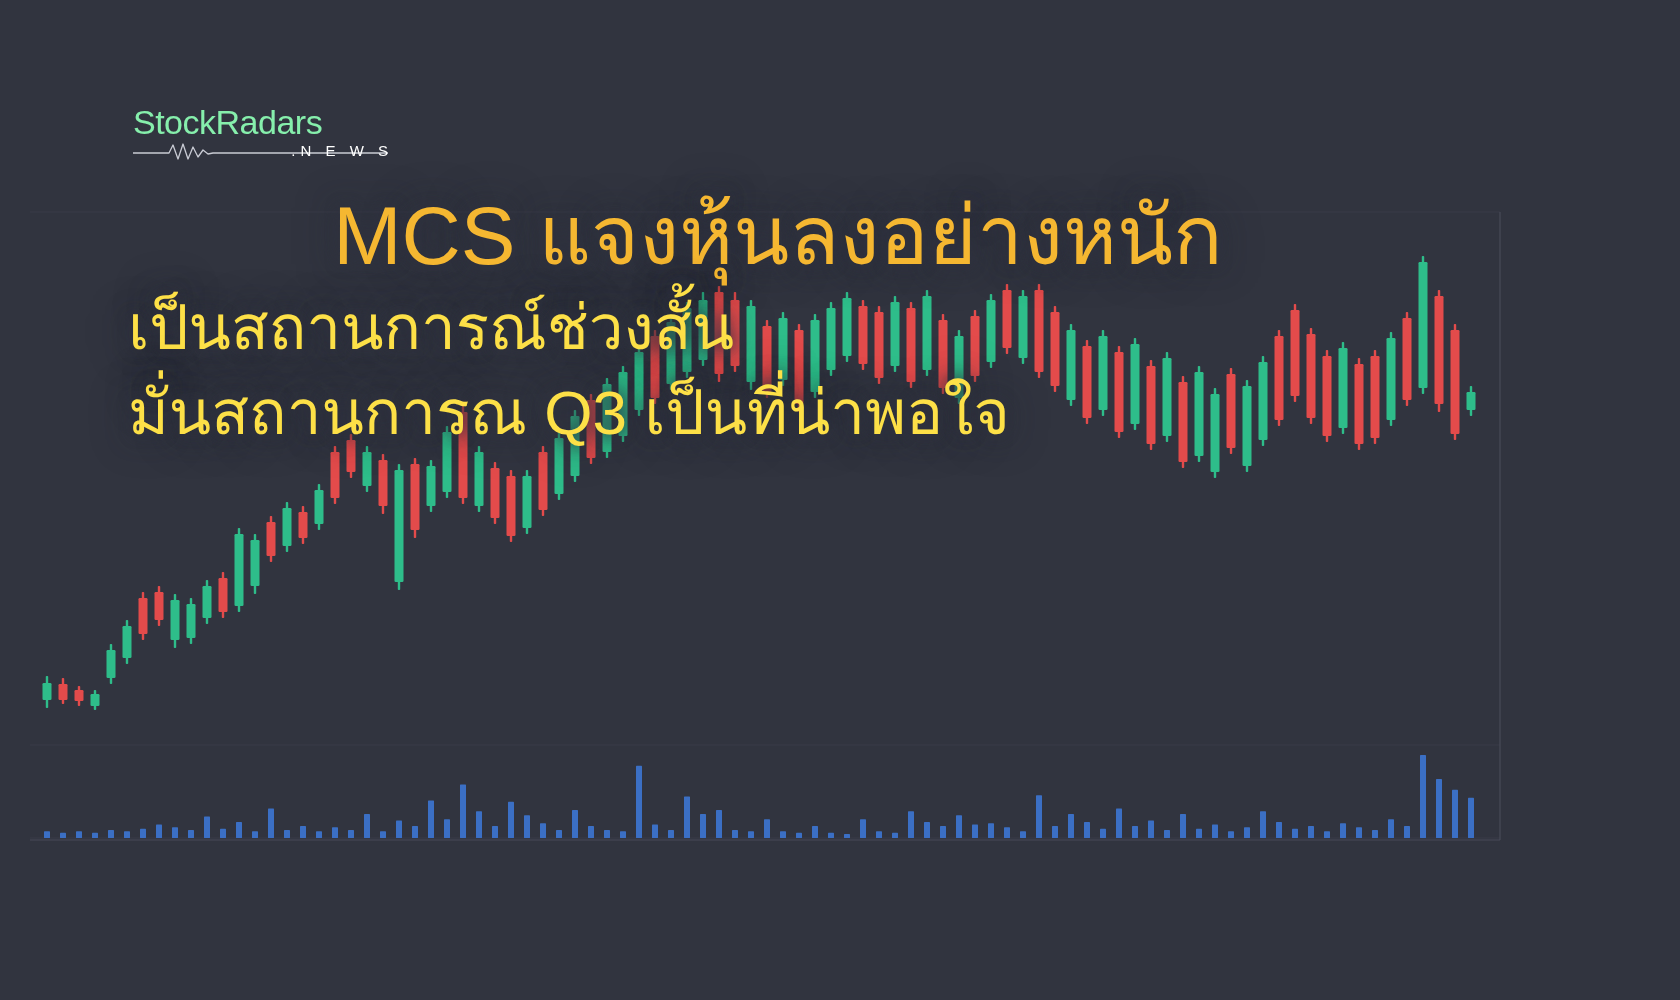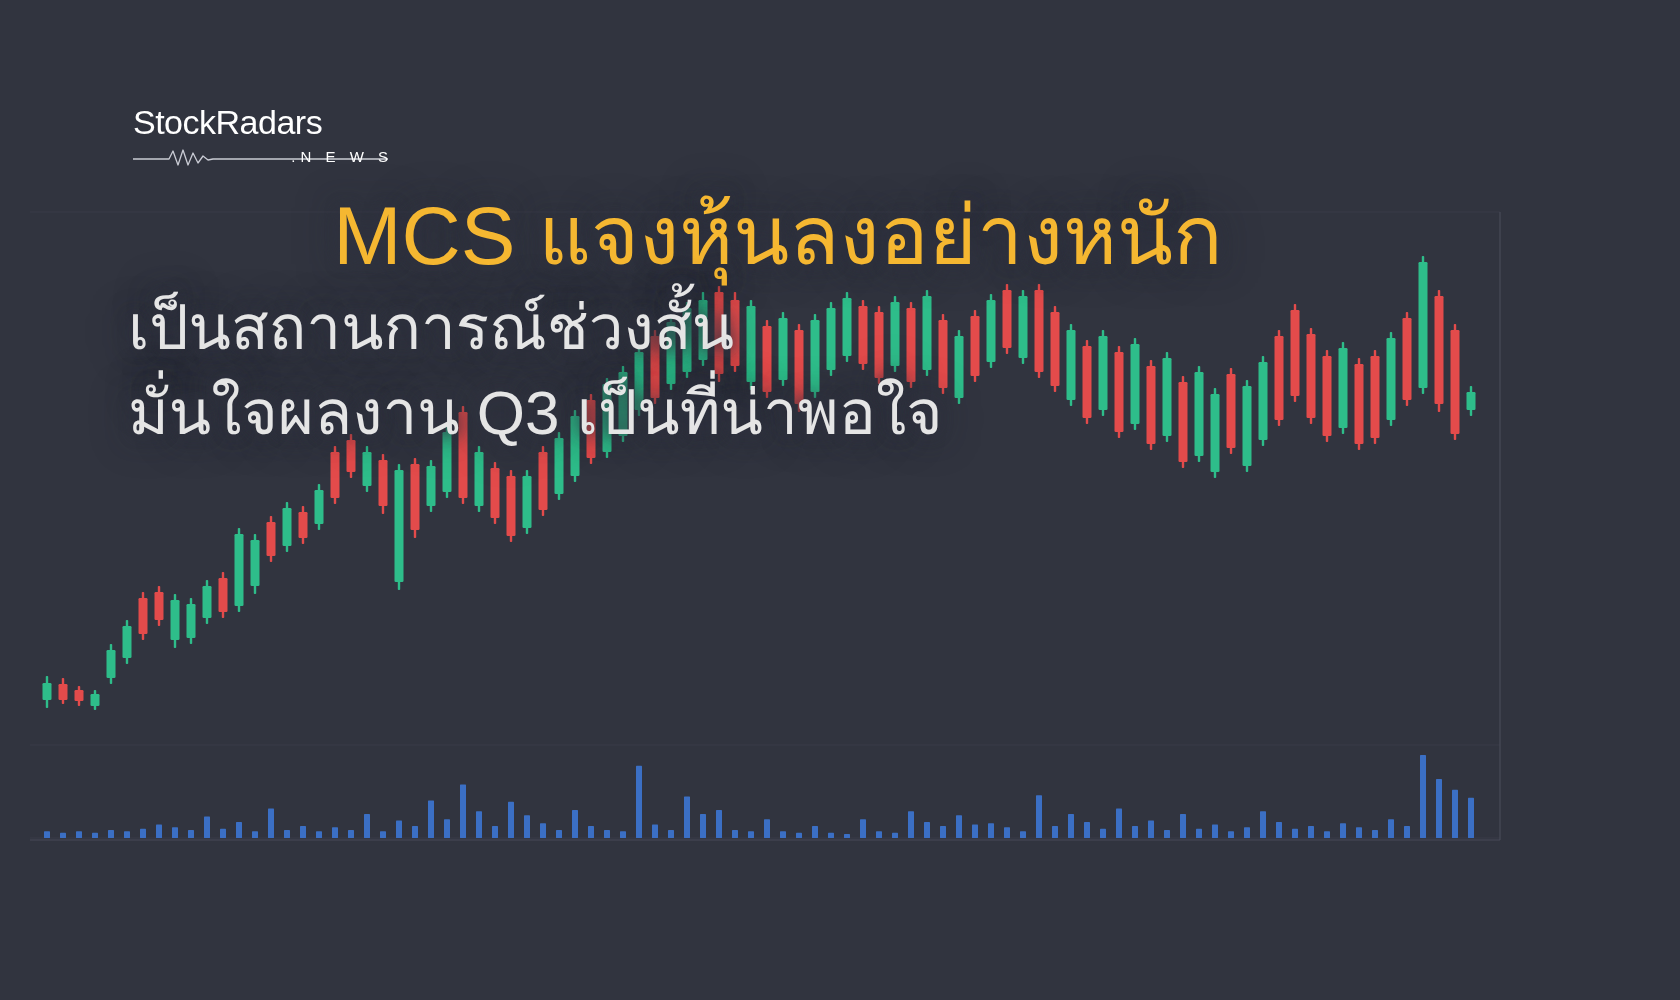--- a/index.html
+++ b/index.html
@@ -29,28 +29,28 @@
     position: absolute;
     left: 133px;
     top: 105px;
     z-index: 5;
     width: 260px;
   }
   #logo-word {
     font-family: "Liberation Sans", sans-serif;
     font-size: 34px;
     letter-spacing: -0.5px;
-    color: #ffffff;
+    color: #86efac;
     font-weight: 400;
     line-height: 1;
   }
   #logo-rule-row {
     position: relative;
     height: 26px;
-    margin-top: 8px;
+    margin-top: 2px;
   }
   #logo-pulse { position: absolute; left: 0; top: 0; }
   #logo-news {
     position: absolute;
     right: 0;
     top: 1px;
     font-size: 15px;
     letter-spacing: 5px;
     color: #ffffff;
     font-weight: 400;
@@ -78,21 +78,21 @@
     line-height: 1.08;
     color: #f5b731;
     font-weight: 400;
     letter-spacing: 0px;
     text-align: center;
   }
   #headline-sub-1,
   #headline-sub-2 {
     font-size: 62px;
     line-height: 1.25;
-    color: #e5e5e5;
+    color: #fde047;
     font-weight: 400;
   }
   #headline-sub-1 { margin-top: 8px; }
   #headline-sub-2 { margin-top: 8px; }
 </style>
 </head>
 <body>
 
 <div id="stage">
 
@@ -391,16 +391,16 @@
       <svg id="logo-pulse" width="255" height="20" viewBox="0 0 255 20">
         <path d="M0,12 L30,12 L36,12 L40,4 L45,18 L50,3 L55,18 L60,6 L65,16 L70,9 L75,13 L80,12 L255,12" fill="none" stroke="#c9cbd4" stroke-width="1.3" stroke-linejoin="round"></path>
       </svg>
       <div id="logo-news">.N E W S</div>
     </div>
   </div>
 
   <div id="headline-block">
     <h1 class="hl" id="headline-main">MCS แจงหุ้นลงอย่างหนัก</h1>
     <h2 class="hl" id="headline-sub-1">เป็นสถานการณ์ช่วงสั้น</h2>
-    <h2 class="hl" id="headline-sub-2">มั่นใจผลงาน Q3 เป็นที่น่าพอใจ</h2>
+    <h2 class="hl" id="headline-sub-2">มั่นสถานการณ Q3 เป็นที่น่าพอใจ</h2>
   </div>
 
 </div>
 
 </body></html>

